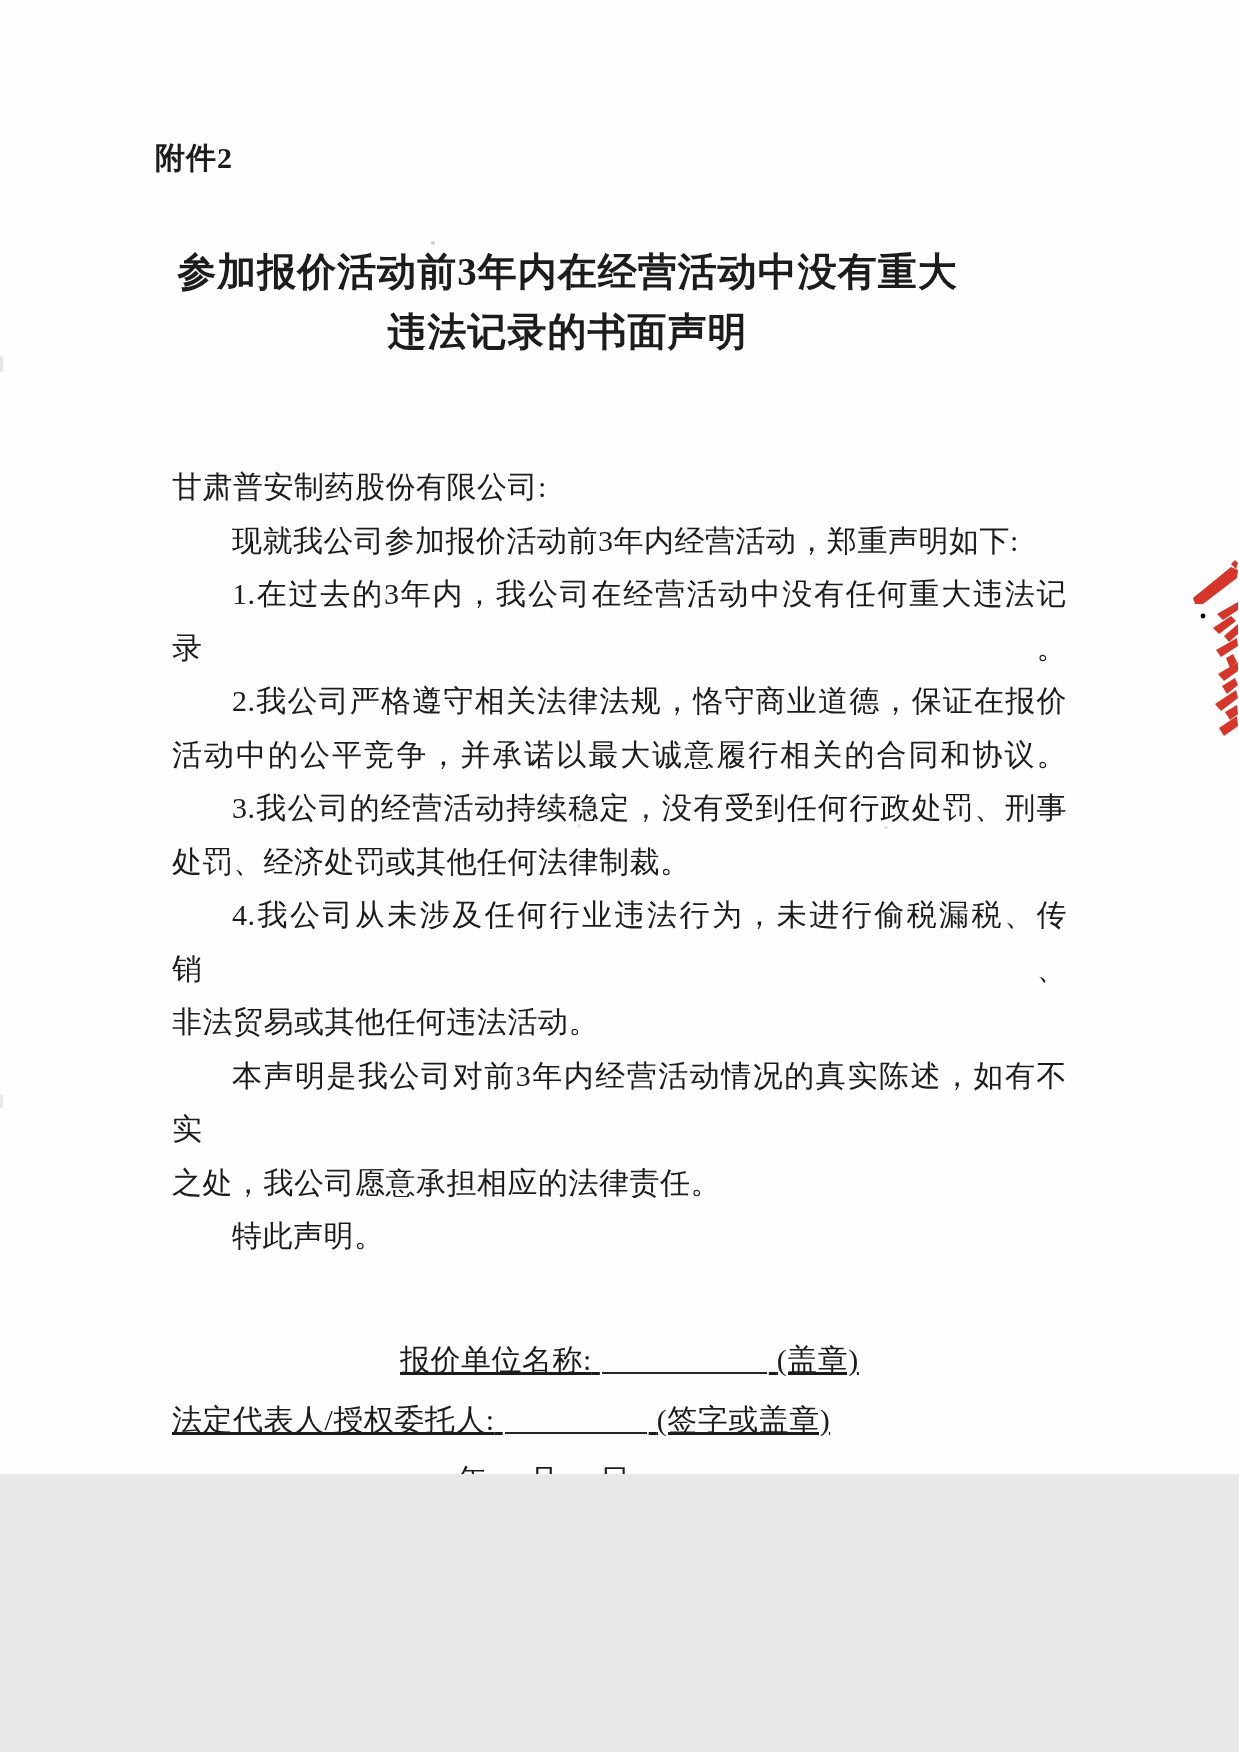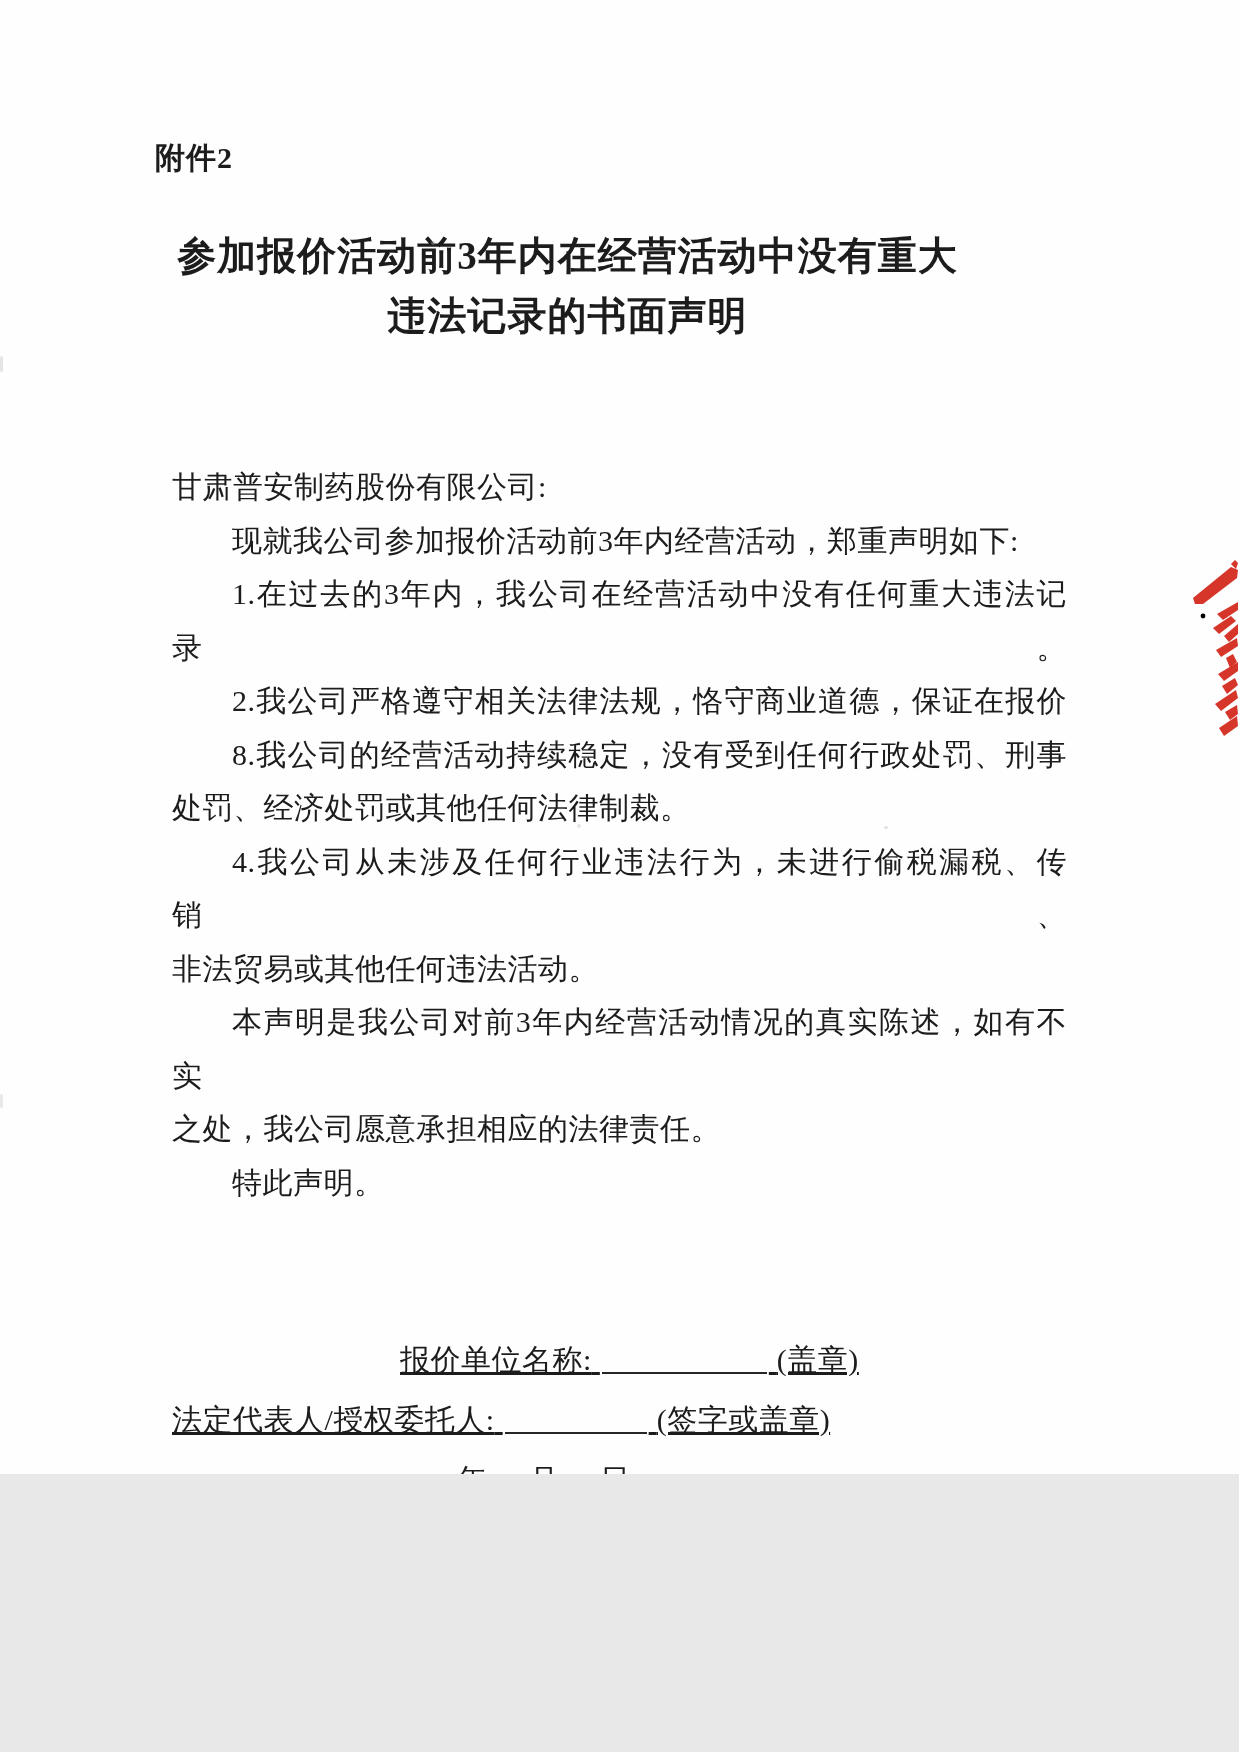--- a/index.html
+++ b/index.html
@@ -18,21 +18,21 @@
     left: 155px;
     top: 138px;
     font-size: 30px;
     font-weight: bold;
     letter-spacing: 1px;
   }
   .doc-title {
     position: absolute;
     left: 0;
     right: 104px;
-    top: 226px;
+    top: 242px;
     text-align: center;
     font-size: 39px;
     font-weight: bold;
     line-height: 60px;
     letter-spacing: 1px;
   }
   .body-text {
     position: absolute;
     left: 172px;
     top: 460px;
@@ -107,21 +107,22 @@
   <div class="doc-title">
     <div>参加报价活动前3年内在经营活动中没有重大</div>
     <div>违法记录的书面声明</div>
   </div>
 
   <div class="body-text">
     <div class="line">甘肃普安制药股份有限公司:</div>
     <div class="line indent">现就我公司参加报价活动前3年内经营活动，郑重声明如下:</div>
     <div class="line indent fill">1.在过去的3年内，我公司在经营活动中没有任何重大违法记录。</div>
     <div class="line indent fill">2.我公司严格遵守相关法律法规，恪守商业道德，保证在报价</div>
-    <div class="line indent fill">8.我公司的经营活动持续稳定，没有受到任何行政处罚、刑事</div>
+    <div class="line fill">活动中的公平竞争，并承诺以最大诚意履行相关的合同和协议。</div>
+    <div class="line indent fill">3.我公司的经营活动持续稳定，没有受到任何行政处罚、刑事</div>
     <div class="line">处罚、经济处罚或其他任何法律制裁。</div>
     <div class="line indent fill">4.我公司从未涉及任何行业违法行为，未进行偷税漏税、传销、</div>
     <div class="line">非法贸易或其他任何违法活动。</div>
     <div class="line indent fill">本声明是我公司对前3年内经营活动情况的真实陈述，如有不实</div>
     <div class="line">之处，我公司愿意承担相应的法律责任。</div>
     <div class="line indent">特此声明。</div>
   </div>
 
   <div class="signature">
     <div class="sig-line sig-quote-unit">

